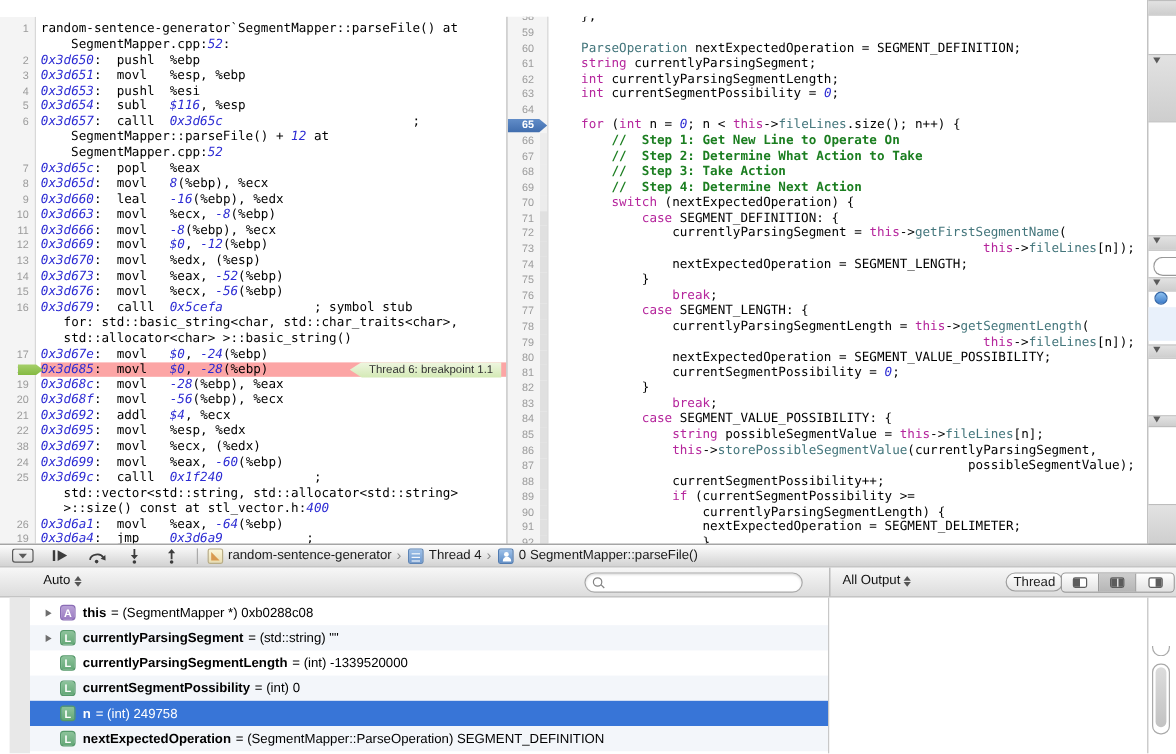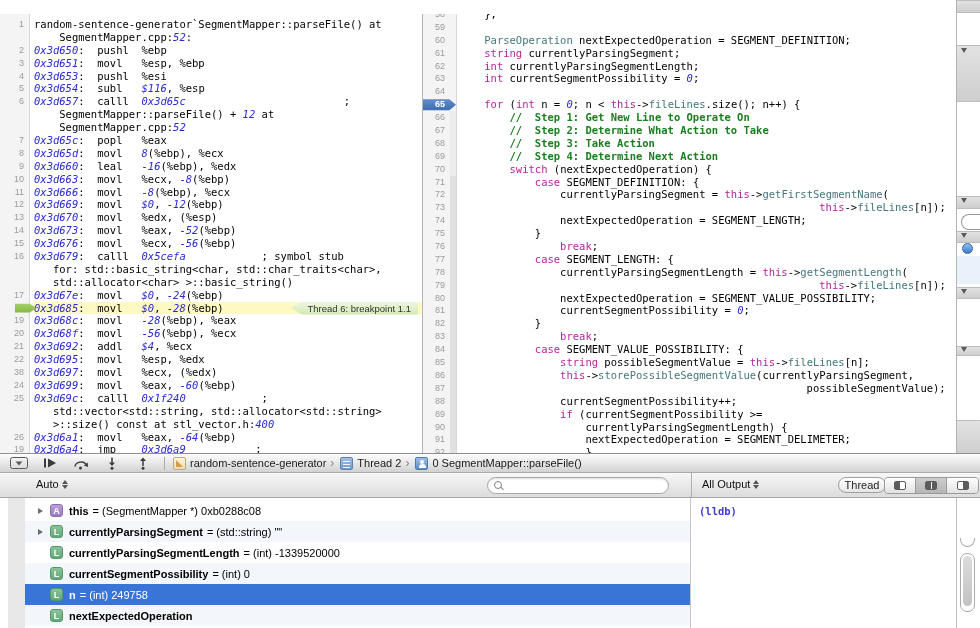--- a/index.html
+++ b/index.html
@@ -23,21 +23,21 @@
   #src-pane .gnum{padding-right:11px;}
   .ribbon{position:absolute;right:0;top:0;bottom:0;width:6px;}
   .ribbon.f0{background:transparent;}
   .ribbon.f1{background:#ececec;}
   .ribbon.f2{background:#e0e0e0;}
   .gnum.current{background:linear-gradient(#6590cb,#3e6bac);clip-path:polygon(0 7%,80% 7%,100% 50%,80% 93%,0 93%);
     color:#fff;font-weight:bold;padding-right:12px;}
   .bp-arrow{position:absolute;left:15px;top:1px;width:21px;height:11px;z-index:3;
     background:linear-gradient(#a8d16d,#7fb63c);clip-path:polygon(0 10%,72% 10%,100% 50%,72% 90%,0 90%);}
   .crow{height:12.9px;position:relative;}
-  .crow.bp-line{background:#fef9c3;}
+  .crow.bp-line{background:#fca5a5;}
   .bp-badge{position:absolute;right:4px;top:0;height:13px;line-height:13px;
     font-family:"Liberation Sans",sans-serif;font-size:9.5px;color:#333;
     background:linear-gradient(#eef6e0,#d3e9b4);clip-path:polygon(10px 0,100% 0,100% 100%,10px 100%,0 50%);
     padding:0 7px 0 16px;white-space:nowrap;}
   .tk-d{color:#000;}
   .tk-n{color:#2c2bd3;font-style:italic;}
   .tk-k{color:#b5259c;}
   .tk-c{color:#1b7e20;font-weight:bold;}
   .tk-t{color:#44767c;}
   
@@ -275,21 +275,21 @@
     </svg>
   </div>
   <div class="dsep"></div>
   <div class="crumb">
     <span class="ic-project"></span>
     <span class="crumb-label">random-sentence-generator</span>
   </div>
   <span class="csep">›</span>
   <div class="crumb">
     <span class="ic-thread"></span>
-    <span class="crumb-label">Thread 2</span>
+    <span class="crumb-label">Thread 4</span>
   </div>
   <span class="csep">›</span>
   <div class="crumb">
     <span class="ic-frame"></span>
     <span class="crumb-label">0 SegmentMapper::parseFile()</span>
   </div>
 </div>
 
 <div id="paneltoolbar">
   <div class="scope">
@@ -359,25 +359,23 @@
       <div class="vrow sel">
         <span class="discbox"></span>
         <span class="vbadge L">L</span>
         <span class="vname">n</span>
         <span class="vval">= (int) 249758</span>
       </div>
       <div class="vrow stripe">
         <span class="discbox"></span>
         <span class="vbadge L">L</span>
         <span class="vname">nextExpectedOperation</span>
+        <span class="vval">= (SegmentMapper::ParseOperation) SEGMENT_DEFINITION</span>
       </div>
     </div>
   <div id="console-divider"></div>
-  <div id="console">
-    <div class="prompt">(lldb)</div>
-  </div>
   <div id="console-scroll">
     <div class="sb-frag"></div>
     <div class="sb-track">
       <div class="sb-thumb"></div>
     </div>
   </div>
 </div>
 
 </body></html>

